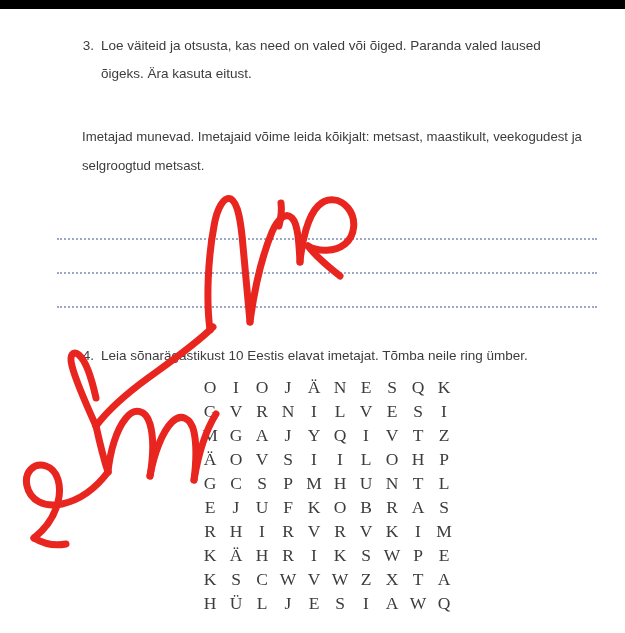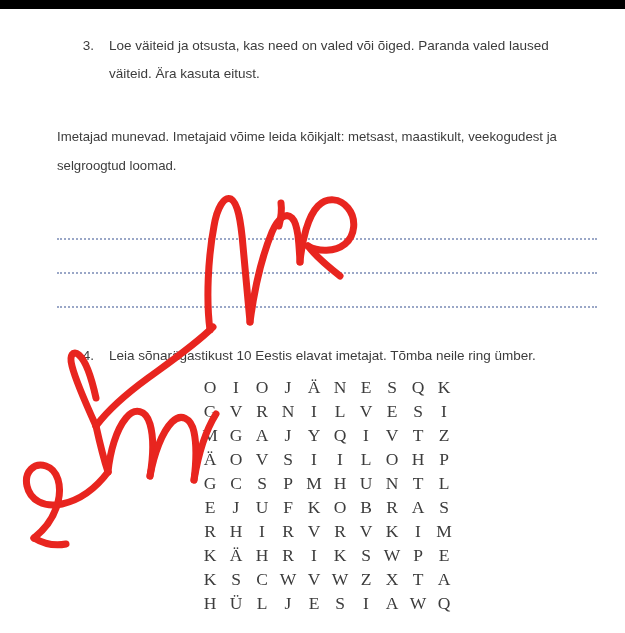--- a/index.html
+++ b/index.html
@@ -43,21 +43,21 @@
   }
   .task .num {
     width: 26px;
     text-align: right;
     flex: 0 0 26px;
     font-size: 13.5px;
     color: #3c3c3c;
     line-height: 28px;
   }
   .task .body {
-    margin-left: 15px;
+    margin-left: 7px;
     font-size: 13.5px;
     line-height: 28px;
     color: #3c3c3c;
   }
   .task .body .l2 {
     display: block;
   }
 
   #task3 {
     top: 23px;
@@ -75,20 +75,21 @@
     position: absolute;
     top: 113px;
     left: 57px;
     width: 540px;
     font-size: 13.2px;
     line-height: 29px;
     color: #3c3c3c;
   }
   #paragraph span {
     display: block;
+    margin-left: 25px;
   }
 
   
   .dotline {
     position: absolute;
     left: 57px;
     width: 540px;
     height: 1px;
     border-bottom: 2px dotted #9aa7c7;
   }
@@ -130,27 +131,27 @@
 <div id="page">
 
   <div class="topbar"></div>
 
   <div class="doc">
 
     <div class="task" id="task3">
       <div class="num">3.</div>
       <div class="body">
         <span class="l2">Loe väiteid ja otsusta, kas need on valed või õiged. Paranda valed laused</span>
-        <span class="l2">väiteid. Ära kasuta eitust.</span>
+        <span class="l2">õigeks. Ära kasuta eitust.</span>
       </div>
     </div>
 
     <div id="paragraph">
       <span>Imetajad munevad. Imetajaid võime leida kõikjalt: metsast, maastikult, veekogudest ja</span>
-      <span>selgroogtud loomad.</span>
+      <span>selgroogtud metsast.</span>
     </div>
 
     <div class="dotline" id="dot1"></div>
     <div class="dotline" id="dot2"></div>
     <div class="dotline" id="dot3"></div>
 
     <div class="task" id="task4">
       <div class="num">4.</div>
       <div class="body">
         <span class="l2">Leia sõnarägastikust 10 Eestis elavat imetajat. Tõmba neile ring ümber.</span>

